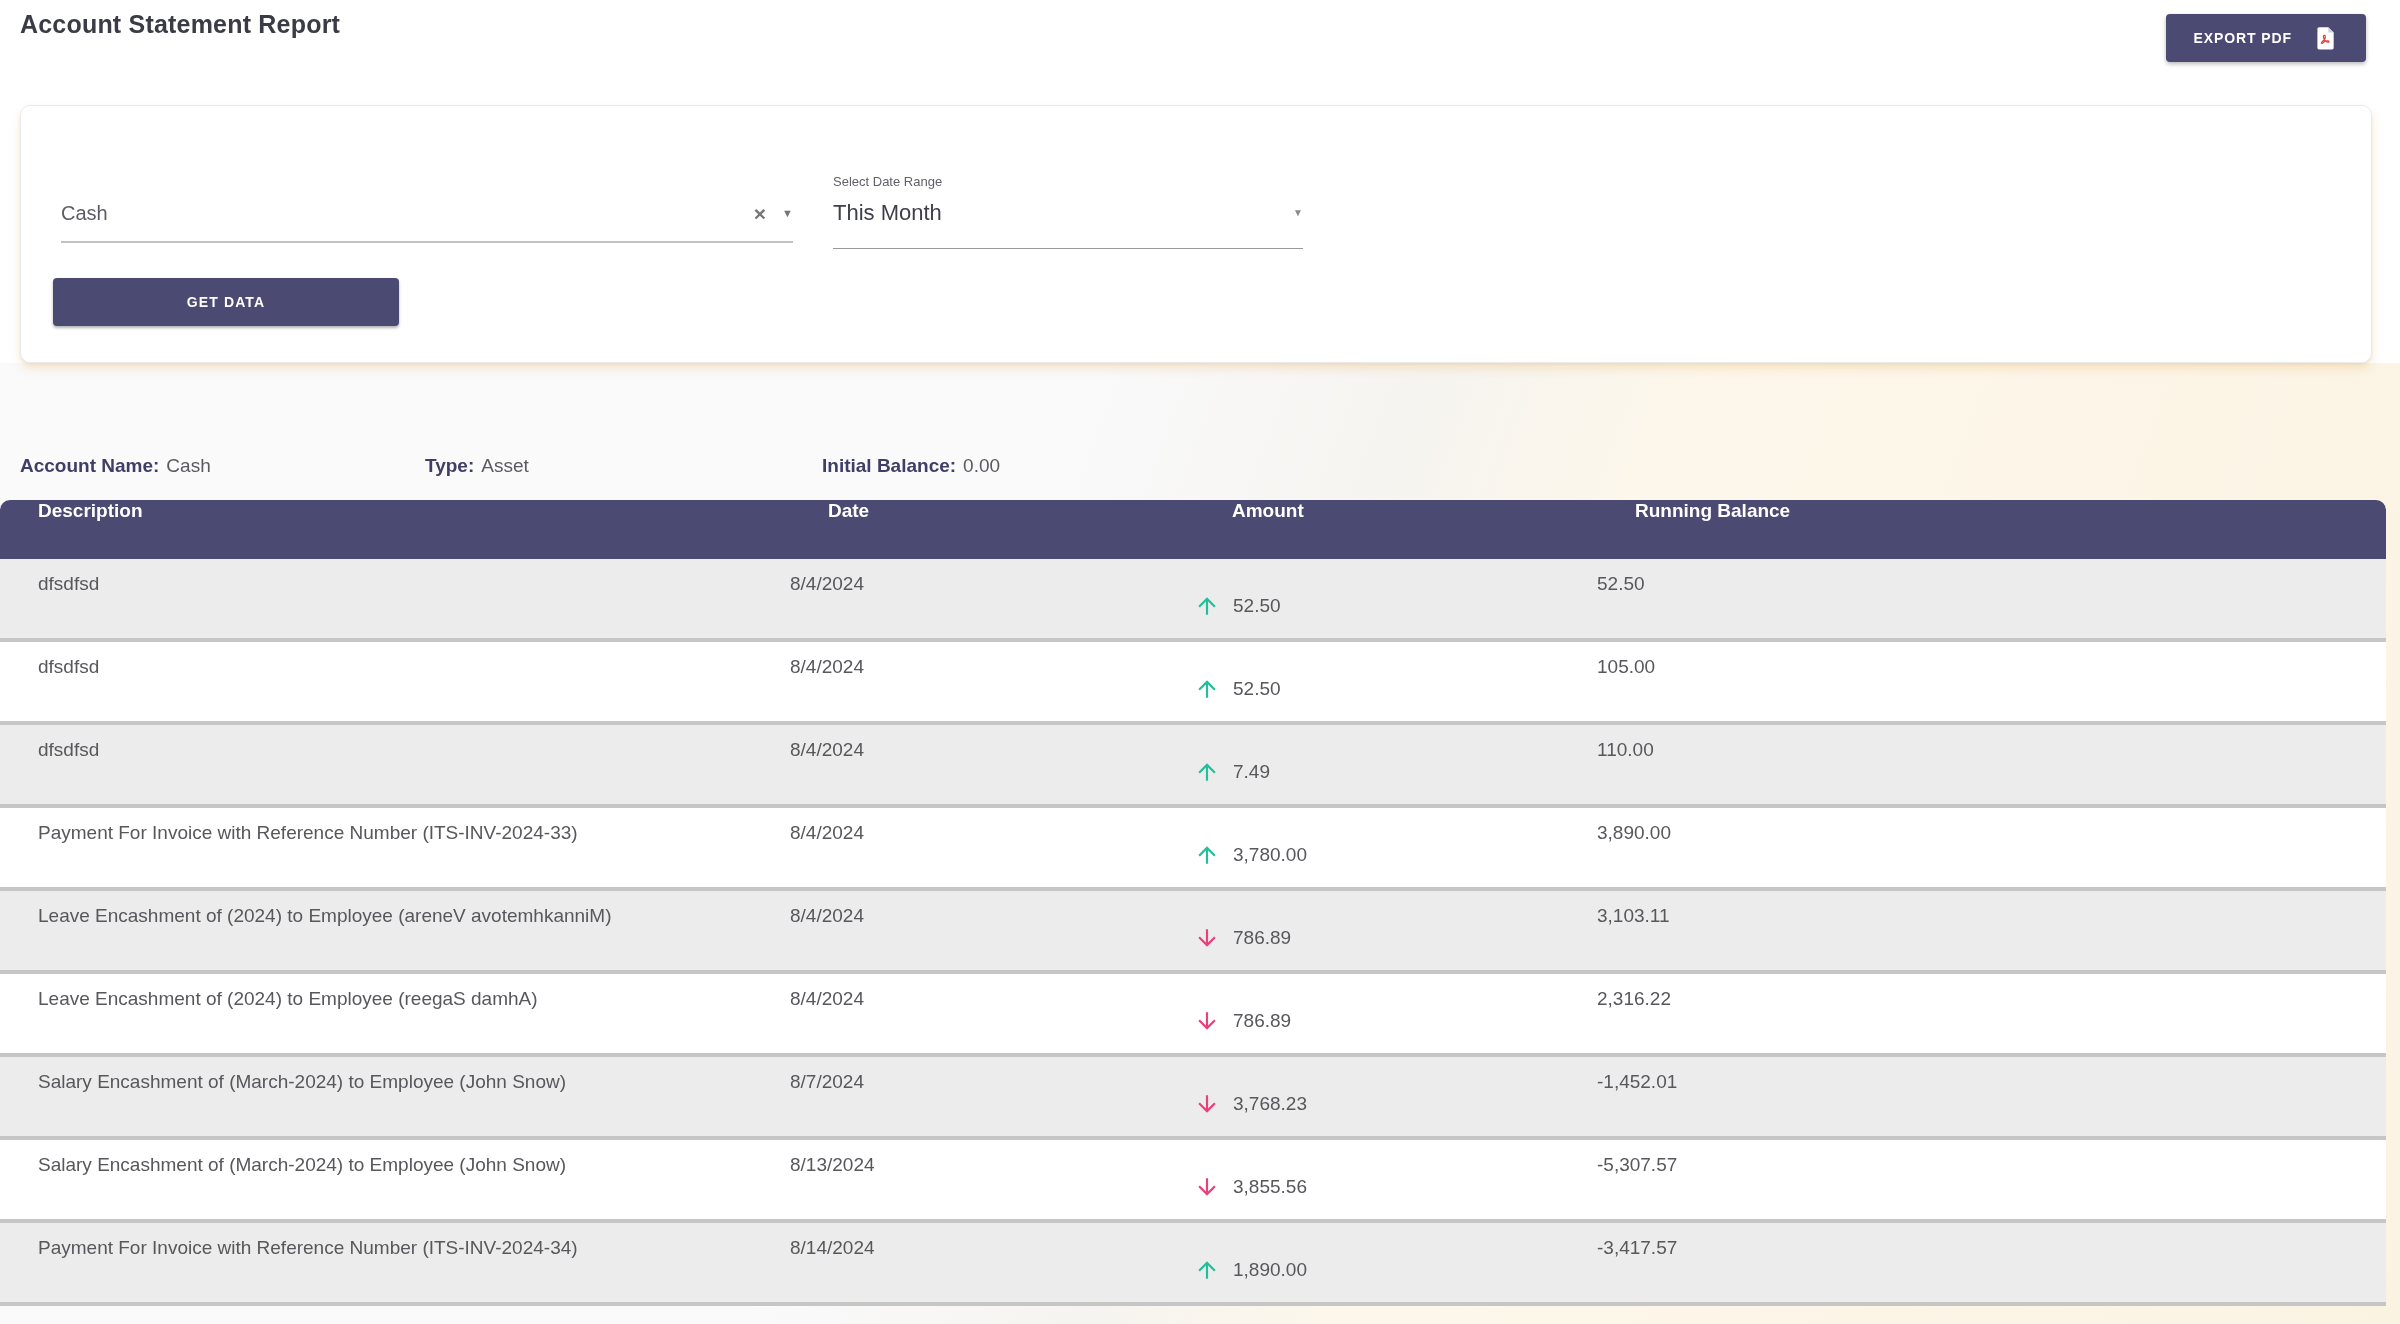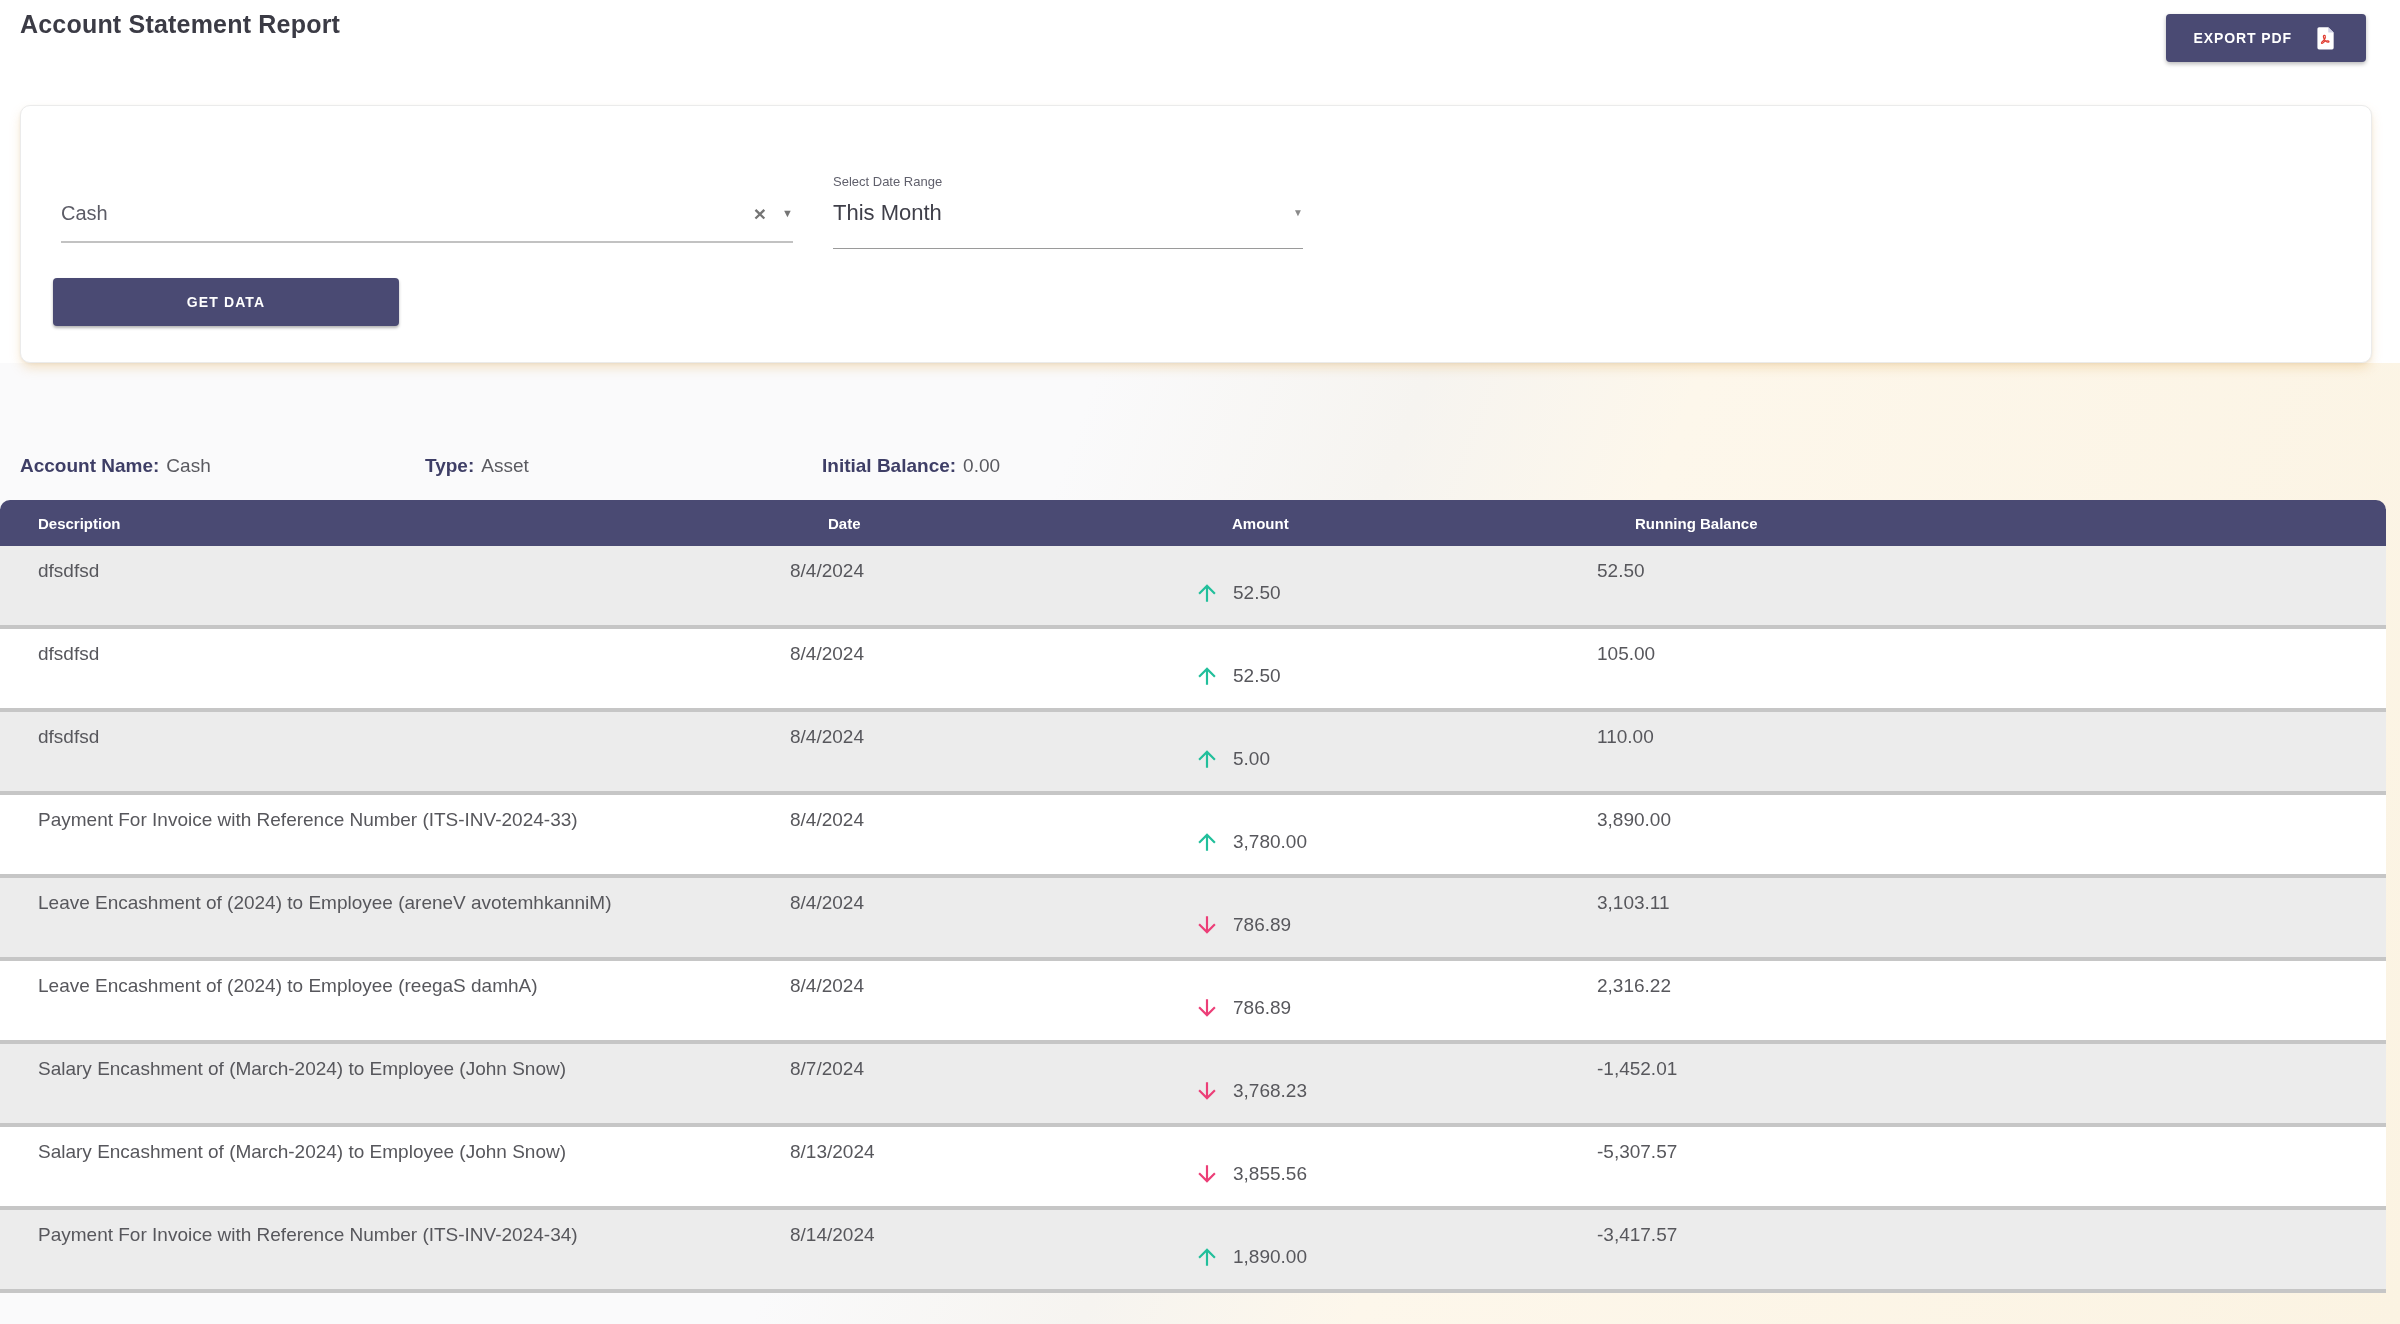--- a/index.html
+++ b/index.html
@@ -72,22 +72,22 @@
   .account-info { position: absolute; left: 20px; top: 424px; display: flex; font-size: 19px; margin-top: 31px; }
   .info-item { white-space: nowrap; }
   .info-item.w1 { width: 405px; }
   .info-item.w2 { width: 397px; }
   .info-label { font-weight: bold; color: #3e3e66; }
   .info-value { color: #5a5a60; margin-left: 7px; }
 
   
   .stmt-table { position: absolute; left: 0; top: 500px; width: 2386px; }
   .thead {
-    height: 46px; background: var(--accent); border-radius: 10px 10px 0 0;
-    display: flex; align-items: center; color: #fff; font-weight: bold; font-size: 15px;
+    height: 59px; background: var(--accent); border-radius: 10px 10px 0 0;
+    display: flex; color: #fff; font-weight: bold; font-size: 19px;
   }
   .c1 { width: 828px; padding-left: 38px; }
   .c2 { width: 404px; }
   .c3 { width: 403px; }
   .c4 { flex: 1; }
 
   .trow { display: flex; height: 83px; border-bottom: 4px solid var(--separator); background: #fff; }
   .trow:nth-child(odd) { background: var(--row-gray); }
   .td { font-size: 19px; color: #57575c; padding-top: 14px; }
   .td.desc { width: 790px; padding-left: 38px; margin-right: 0; }
@@ -190,21 +190,21 @@
 
   <div class="trow">
     <div class="td desc">dfsdfsd</div>
     <div class="td date">8/4/2024</div>
     <div class="td amount">
       <span class="arrow up">
         <svg viewBox="0 0 24 24">
               <path d="M13 20h-2V7.83l-5.59 5.58L4 12l8-8 8 8-1.41 1.41L13 7.83V20z"></path>
             </svg>
       </span>
-      <span class="amt-text">5.00</span>
+      <span class="amt-text">7.49</span>
     </div>
     <div class="td bal">110.00</div>
   </div>
 
   <div class="trow">
     <div class="td desc">Payment For Invoice with Reference Number (ITS-INV-2024-33)</div>
     <div class="td date">8/4/2024</div>
     <div class="td amount">
       <span class="arrow up">
         <svg viewBox="0 0 24 24">

